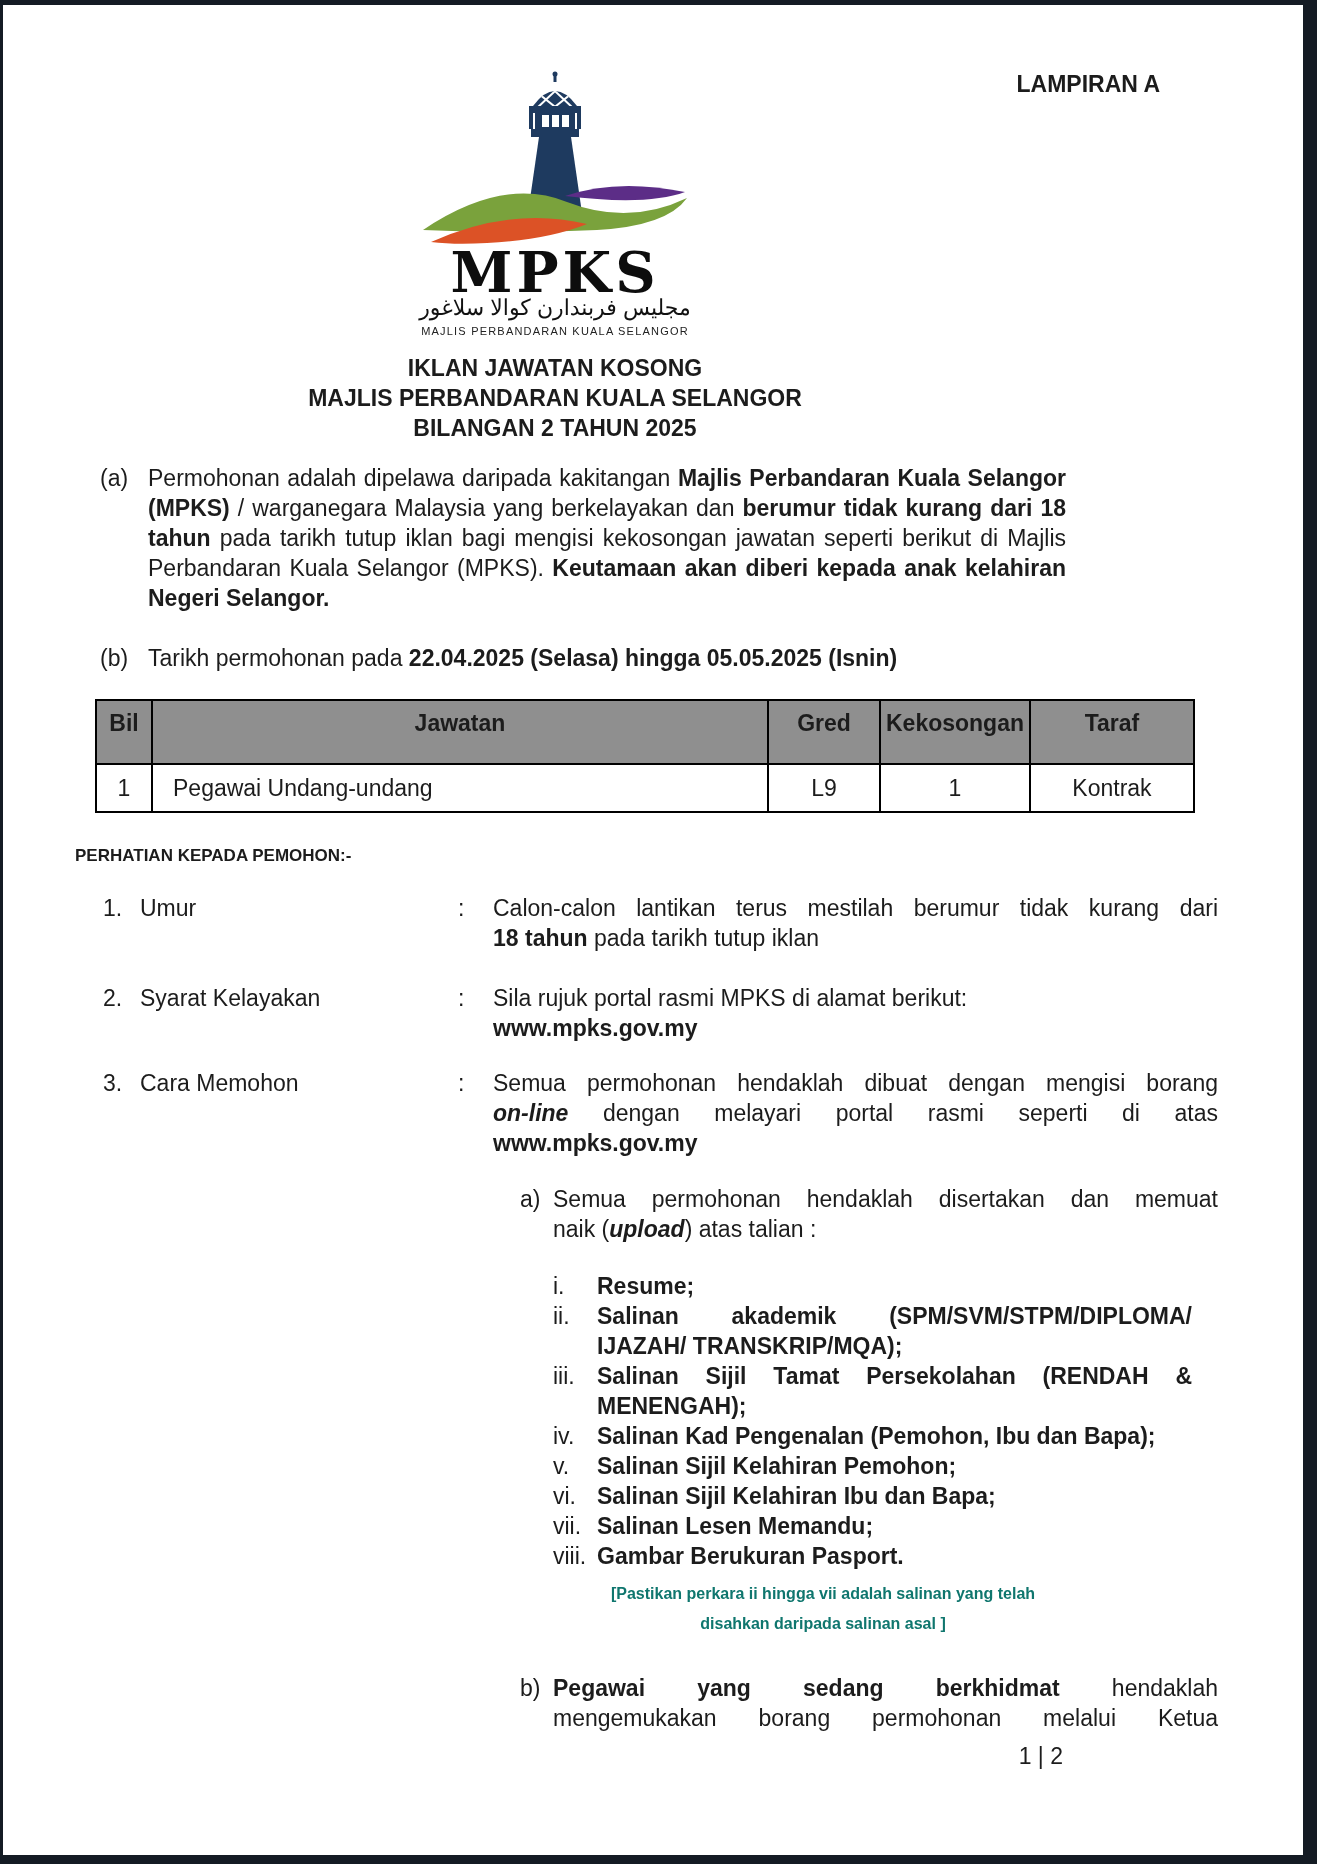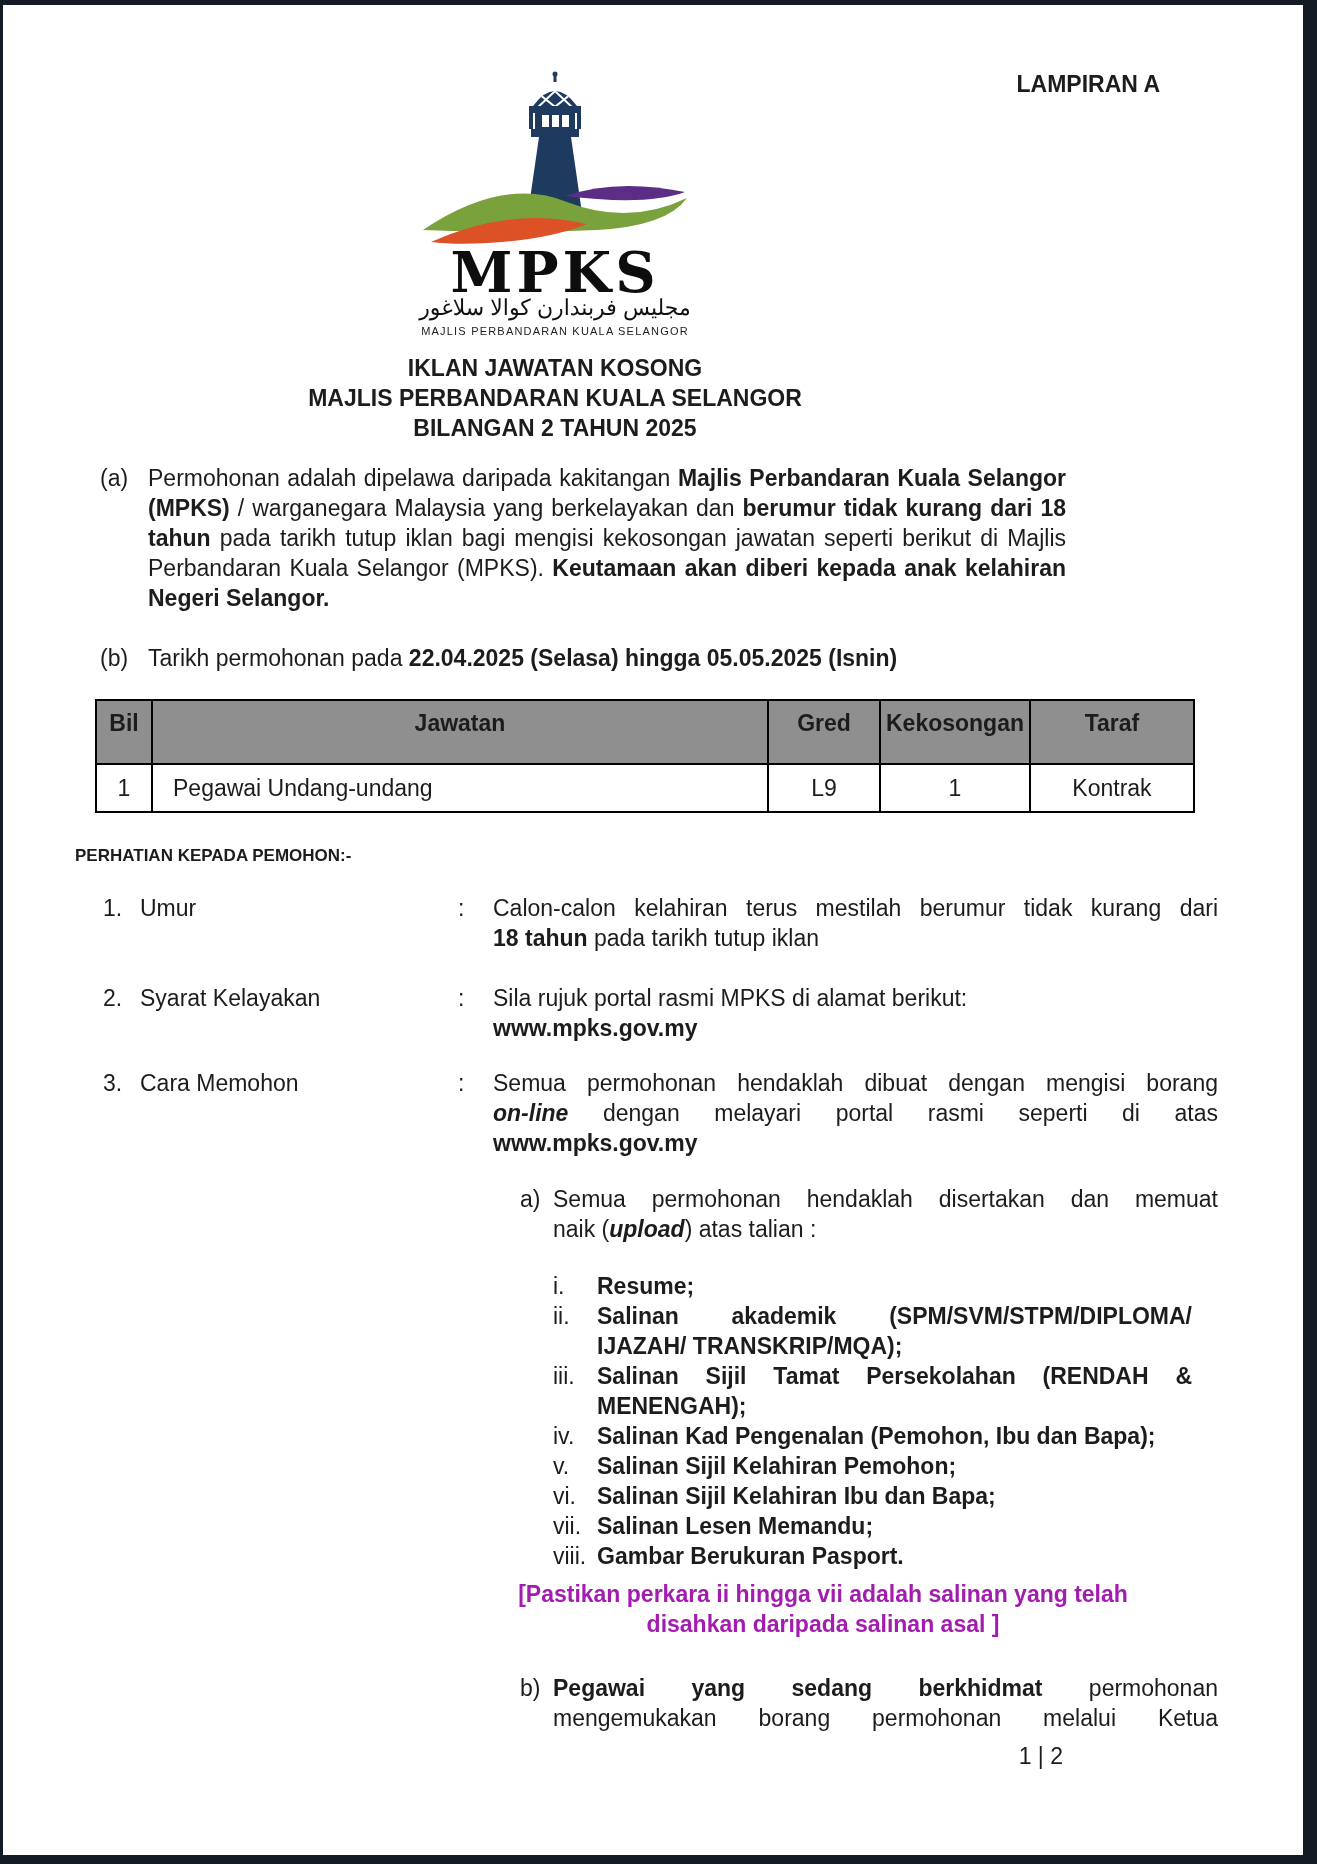--- a/index.html
+++ b/index.html
@@ -73,21 +73,21 @@
   .sub-a{margin-top:26px;}
   .sub-b{margin-top:34px;}
   .sub-b .sub-body span{white-space:pre-wrap;}
 
   .roman-list{margin:27px 0 0 594px;width:595px;font-size:23px;line-height:30px;}
   .roman-item{display:flex;}
   .roman-num{width:44px;flex:0 0 44px;margin-left:-44px;}
   .roman-text{flex:1;font-weight:bold;text-align:justify;}
 
   .note{margin:8px 0 0 440px;width:760px;text-align:center;
-    font-size:23px;line-height:30px;font-weight:bold;color:#a21caf;}
+    font-size:16px;line-height:30px;font-weight:bold;color:#0f766e;}
 
   .pagenum-row{width:960px;margin:8px 0 0 100px;text-align:right;
     font-size:23px;line-height:30px;}
 </style>
 </head>
 <body>
 
 <div class="page">
 
   <div class="lampiran">LAMPIRAN A</div>
@@ -178,21 +178,21 @@
   </tbody>
     </table>
 
   <div class="attention-heading">PERHATIAN KEPADA PEMOHON:-</div>
 
   <div class="att-item item-1">
     <div class="att-num">1.</div>
     <div class="att-label">Umur</div>
     <div class="att-colon">:</div>
     <div class="att-body">
-      <div class="force-j"><span>Calon-calon kelahiran terus mestilah berumur tidak kurang dari</span></div>
+      <div class="force-j"><span>Calon-calon lantikan terus mestilah berumur tidak kurang dari</span></div>
       <div><span class="b">18 tahun</span><span> pada tarikh tutup iklan</span></div>
     </div>
   </div>
 
   <div class="att-item item-2">
     <div class="att-num">2.</div>
     <div class="att-label">Syarat Kelayakan</div>
     <div class="att-colon">:</div>
     <div class="att-body">
       <div><span>Sila rujuk portal rasmi MPKS di alamat berikut:</span></div>
@@ -255,20 +255,20 @@
   </div>
 
   <div class="note">
     <div>[Pastikan perkara ii hingga vii adalah salinan yang telah</div>
     <div>disahkan daripada salinan asal ]</div>
   </div>
 
   <div class="sub-item sub-b">
     <div class="sub-label">b)</div>
     <div class="sub-body">
-      <div class="force-j"><span class="b">Pegawai yang sedang berkhidmat</span><span> permohonan</span></div>
+      <div class="force-j"><span class="b">Pegawai yang sedang berkhidmat</span><span> hendaklah</span></div>
       <div class="force-j"><span>mengemukakan borang permohonan melalui Ketua</span></div>
     </div>
   </div>
 
   <div class="pagenum-row">1 | 2</div>
 
 </div>
 
 </body></html>

